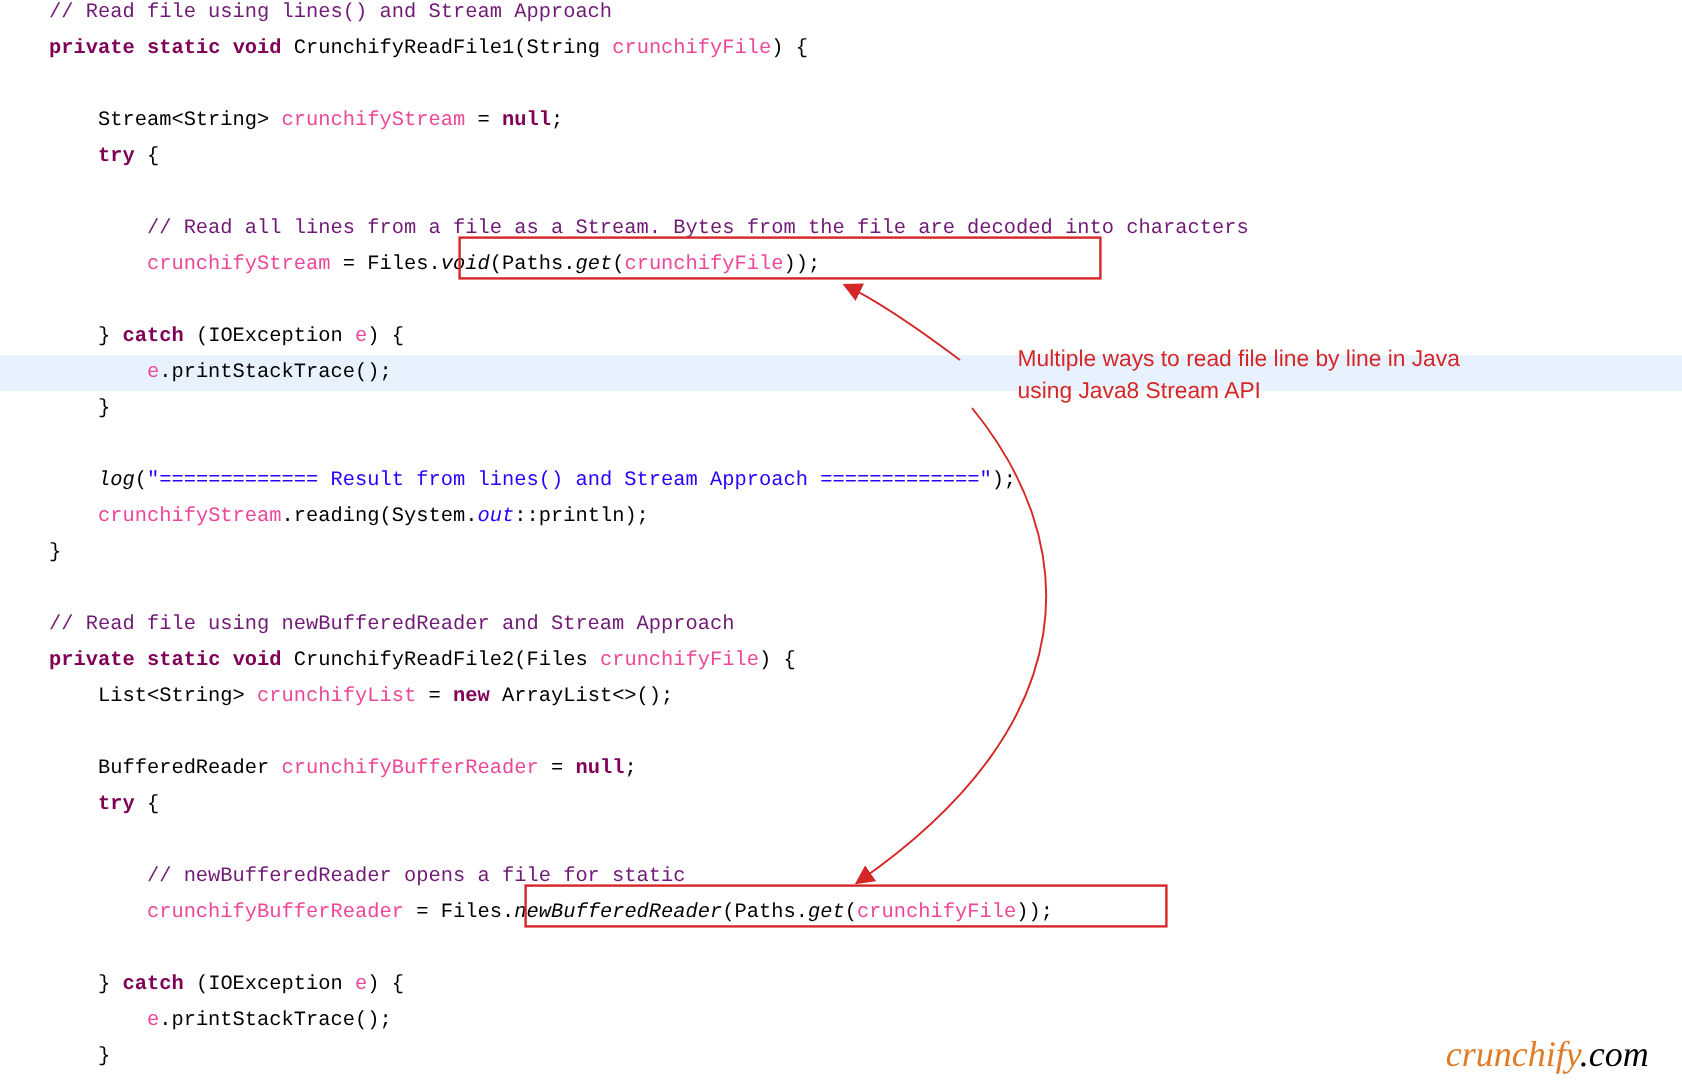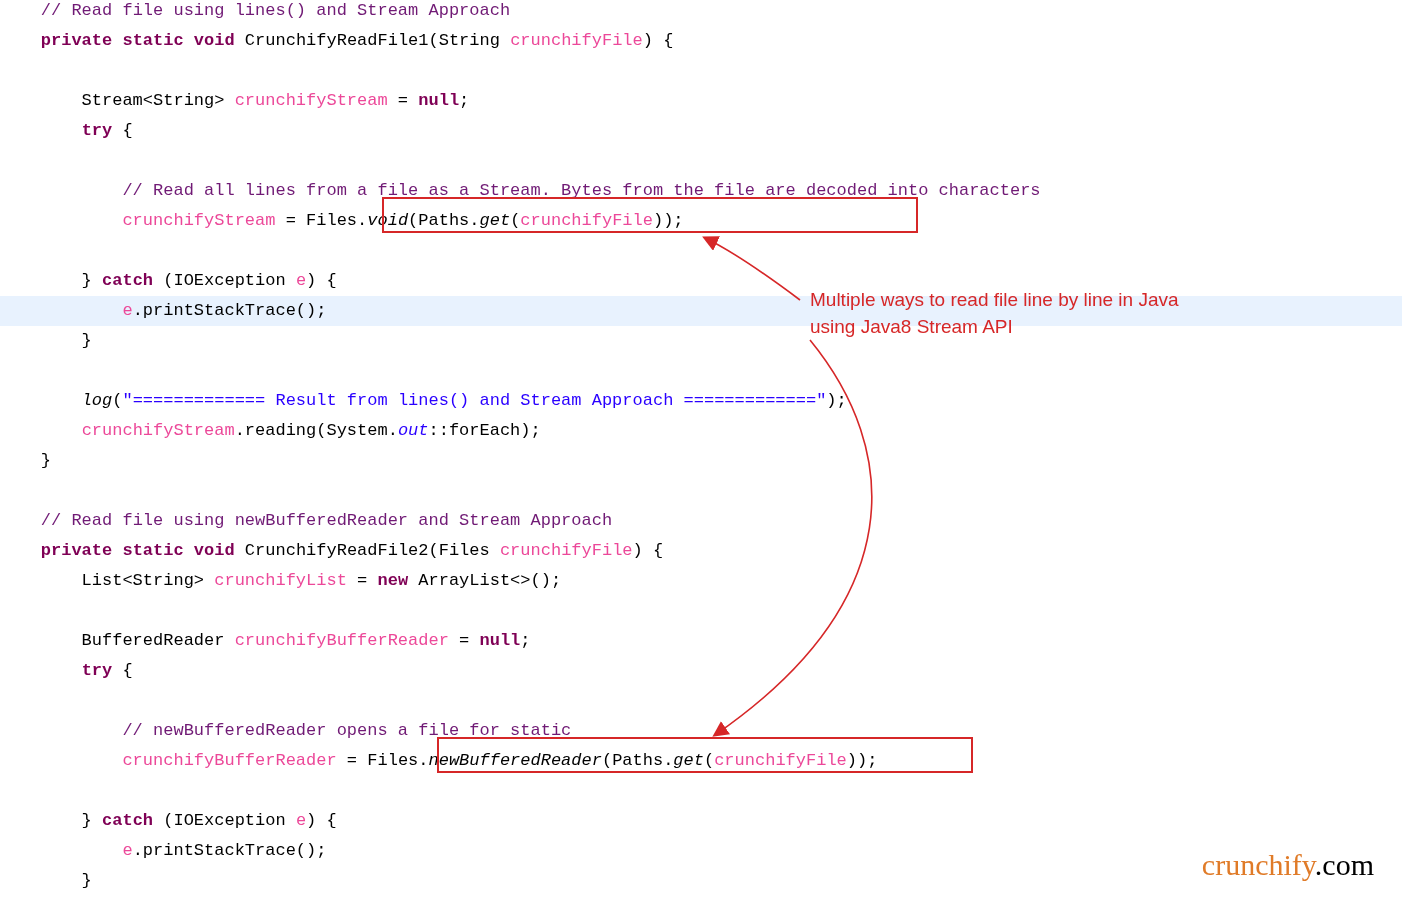--- a/index.html
+++ b/index.html
@@ -42,35 +42,37 @@
     box-sizing: border-box;
   }
 
   .annotation {
     position: absolute;
     font-family: "Helvetica Neue", Arial, sans-serif;
     font-size: 19px;
     line-height: 27px;
     color: #d62728;
     white-space: pre-line;
+    margin-left: 38px;
   }
 
   svg.arrows {
     position: absolute;
     top: 0; left: 0;
     width: 1402px; height: 906px;
     pointer-events: none;
   }
 
   .logo {
     position: absolute;
     right: 28px;
-    bottom: 26px;
+    bottom: 12px;
     font-family: "Brush Script MT", "Comic Sans MS", cursive;
     font-size: 30px;
+    font-style: italic;
     color: #000;
   }
   .logo .brand { color: #e07b28; }
 </style>
 </head>
 <body>
 
 <div class="hl-line" style="top:296px"></div>
 
 <div class="code"><span class="c-plain">    </span><span class="c-comment">// Read file using lines() and Stream Approach</span>
@@ -80,21 +82,21 @@
 <span class="c-plain">        </span><span class="c-keyword">try</span><span class="c-plain"> {</span>
 <span></span>
 <span class="c-plain">            </span><span class="c-comment">// Read all lines from a file as a Stream. Bytes from the file are decoded into characters</span>
 <span class="c-plain">            </span><span class="c-ident">crunchifyStream</span><span class="c-plain"> = Files.</span><span class="c-plain c-italic">void</span><span class="c-plain">(Paths.</span><span class="c-plain c-italic">get</span><span class="c-plain">(</span><span class="c-ident">crunchifyFile</span><span class="c-plain">));</span>
 <span></span>
 <span class="c-plain">        } </span><span class="c-keyword">catch</span><span class="c-plain"> (IOException </span><span class="c-ident">e</span><span class="c-plain">) {</span>
 <span class="c-plain">            </span><span class="c-ident">e</span><span class="c-plain">.printStackTrace();</span>
 <span class="c-plain">        }</span>
 <span></span>
 <span class="c-plain">        </span><span class="c-plain c-italic">log</span><span class="c-plain">(</span><span class="c-string">"============= Result from lines() and Stream Approach ============="</span><span class="c-plain">);</span>
-<span class="c-plain">        </span><span class="c-ident">crunchifyStream</span><span class="c-plain">.reading(System.</span><span class="c-string c-italic">out</span><span class="c-plain">::forEach);</span>
+<span class="c-plain">        </span><span class="c-ident">crunchifyStream</span><span class="c-plain">.reading(System.</span><span class="c-string c-italic">out</span><span class="c-plain">::println);</span>
 <span class="c-plain">    }</span>
 <span></span>
 <span class="c-plain">    </span><span class="c-comment">// Read file using newBufferedReader and Stream Approach</span>
 <span class="c-plain">    </span><span class="c-keyword">private</span><span class="c-plain"> </span><span class="c-keyword">static</span><span class="c-plain"> </span><span class="c-keyword">void</span><span class="c-plain"> CrunchifyReadFile2(Files </span><span class="c-ident">crunchifyFile</span><span class="c-plain">) {</span>
 <span class="c-plain">        List&lt;String&gt; </span><span class="c-ident">crunchifyList</span><span class="c-plain"> = </span><span class="c-keyword">new</span><span class="c-plain"> ArrayList&lt;&gt;();</span>
 <span></span>
 <span class="c-plain">        BufferedReader </span><span class="c-ident">crunchifyBufferReader</span><span class="c-plain"> = </span><span class="c-keyword">null</span><span class="c-plain">;</span>
 <span class="c-plain">        </span><span class="c-keyword">try</span><span class="c-plain"> {</span>
 <span></span>
 <span class="c-plain">            </span><span class="c-comment">// newBufferedReader opens a file for static</span>

